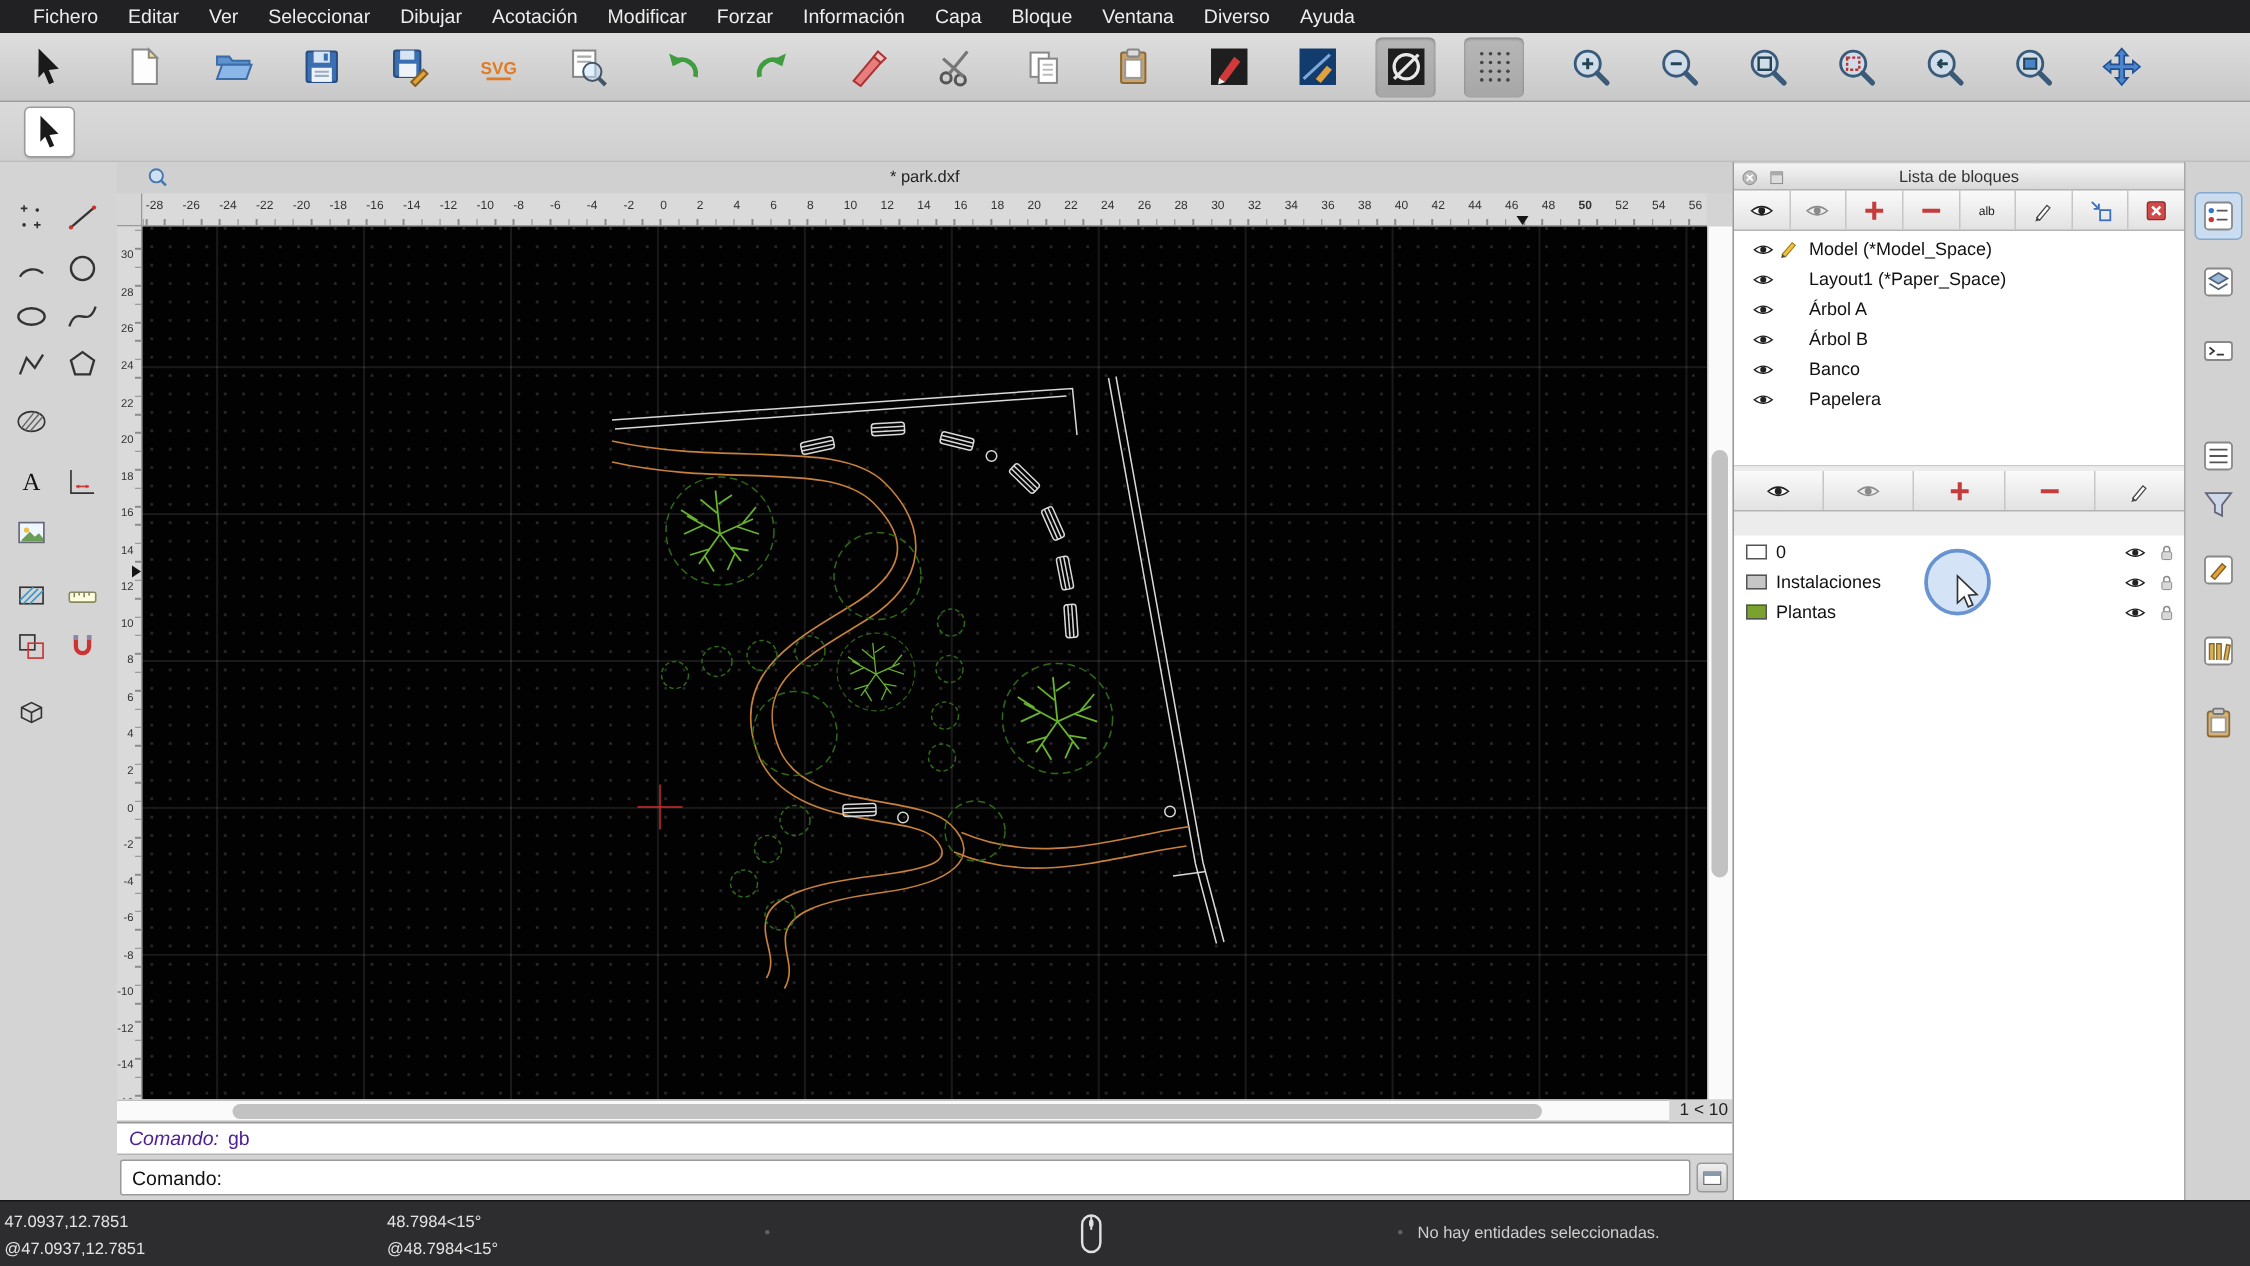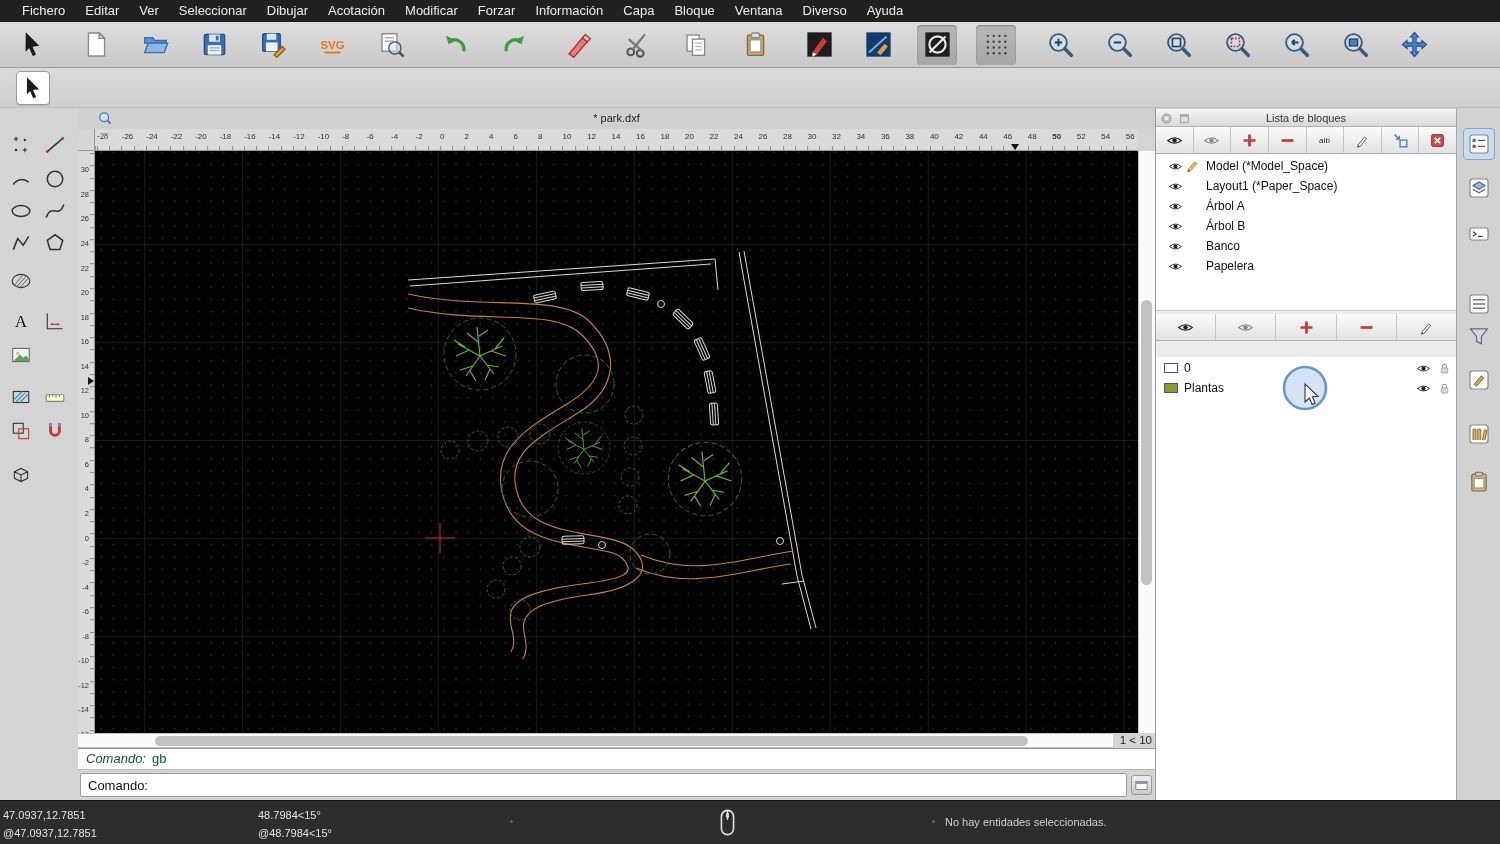--- a/index.html
+++ b/index.html
@@ -47,21 +47,21 @@
   .st-bound{stroke:var(--boundary,#d9d9d9);fill:none;stroke-width:1;}
   .st-path{stroke:var(--paths,#c8813a);fill:none;stroke-width:1.1;}
   .st-plant{stroke:var(--plants,#2e6b15);fill:none;stroke-width:1;}
   .st-branch{stroke:var(--plant-branches,#66b32c);fill:none;stroke-width:1.2;}
   .st-cross{stroke:var(--crosshair,#d22b2b);stroke-width:1;}
   .vscroll{position:absolute;top:43px;right:0;width:17px;height:582px;background:#fafafa;border-left:1px solid #c0c0c0;}
   .vthumb{position:absolute;left:2px;top:149px;width:11px;height:285px;border-radius:6px;background:#c2c2c2;}
   .hscroll{position:absolute;top:625px;left:0;width:1035px;height:15px;background:#fafafa;border-top:1px solid #c0c0c0;border-bottom:1px solid #c0c0c0;}
   .hthumb{position:absolute;top:2px;left:77px;width:873px;height:10px;border-radius:5px;background:#c2c2c2;}
   .scroll-info{position:absolute;top:625px;right:0;width:42px;height:15px;font-size:11.5px;color:#222;text-align:right;padding-right:3px;line-height:15px;background:#d4d4d4;}
-  .cmd-history{position:absolute;top:640px;left:0;right:0;height:22px;background:#fff;border-top:1px solid #999;border-bottom:1px solid #b5b5b5;font-size:13px;line-height:20px;padding-left:8px;color:#14532d;}
+  .cmd-history{position:absolute;top:640px;left:0;right:0;height:22px;background:#fff;border-top:1px solid #999;border-bottom:1px solid #b5b5b5;font-size:13px;line-height:20px;padding-left:8px;color:#4c1d95;}
   .cmd-history .lbl{font-style:italic;}
   .cmd-history .val{margin-left:6px;}
   .cmd-row{position:absolute;top:662px;left:0;right:0;height:30px;background:#d4d4d4;}
   .cmd-box{position:absolute;left:2px;top:3px;width:1047px;height:24px;background:#fff;border:1px solid #9a9a9a;border-radius:2px;font-size:13px;padding-left:7px;color:#111;display:flex;align-items:center;}
   .cmd-box input{border:none;outline:none;flex:1;font:inherit;background:transparent;margin-left:6px;}
   .cmd-btn{position:absolute;right:3px;top:5px;width:21px;height:20px;background:linear-gradient(#efefef,#cbcbcb);border:1px solid #999;border-radius:3px;display:flex;align-items:center;justify-content:center;}
 
   
   .panels{position:absolute;left:1155px;top:108px;width:301px;bottom:44px;background:#ececec;border-left:1px solid #9a9a9a;}
   .panel-header{height:19px;background:linear-gradient(#f5f5f5,#d8d8d8);border-bottom:1px solid #b3b3b3;border-top:1px solid #cfcfcf;position:relative;text-align:center;font-size:11px;color:#333;line-height:18px;}
@@ -420,21 +420,21 @@
       <span class="doc-icon"><svg width="16" height="16" viewBox="0 0 20 20" aria-hidden="true">
             <circle cx="9" cy="9" r="5.5" fill="#cfe0f2" stroke="#4878b0" stroke-width="1.6"></circle>
             <line x1="13" y1="13" x2="17" y2="17" stroke="#4878b0" stroke-width="2.2"></line>
           </svg></span>
       <span>* park.dxf</span>
     </div>
     <div class="ruler-corner"></div>
     <div class="ruler-top">
       <i class="rt-ticks"></i>
       <i class="marker-top" style="left:915.7px;"></i>
-    <span style="left: 2.24px; font-family: Liberation Serif, serif;">-28</span>
+    <span style="left: 2.24px;">-28</span>
         <span style="left: 26.73px;">-26</span>
         <span style="left: 51.22px;">-24</span>
         <span style="left: 75.71px;">-22</span>
         <span style="left: 100.2px;">-20</span>
         <span style="left: 124.69px;">-18</span>
         <span style="left: 149.18px;">-16</span>
         <span style="left: 173.67px;">-14</span>
         <span style="left: 198.16px;">-12</span>
         <span style="left: 222.65px;">-10</span>
         <span style="left: 247.14px;">-8</span>
@@ -771,20 +771,38 @@
             </span>
             <span class="li">
               <svg width="13" height="13" viewBox="0 0 20 20" aria-hidden="true">
                 <rect x="5" y="9" width="10" height="8" rx="1.5" fill="#d8d8d8" stroke="#8a8a8a"></rect>
                 <path d="M7 9 V6.5 a3 3 0 0 1 6 0 V9" fill="none" stroke="#8a8a8a" stroke-width="1.6"></path>
               </svg>
             </span>
           </span>
         </div>
         <div class="layer-row">
+          <span class="swatch" style="background:#c6c6c6"></span>
+          <span class="layer-name">Instalaciones</span>
+          <span class="layer-right">
+            <span class="li">
+              <svg width="15" height="15" viewBox="0 0 20 20" aria-hidden="true">
+                <path d="M2 10 Q10 3.5 18 10 Q10 16.5 2 10 Z" fill="#fff" stroke="#222" stroke-width="1.2"></path>
+                <circle cx="10" cy="10" r="2.7" fill="#222"></circle>
+              </svg>
+            </span>
+            <span class="li">
+              <svg width="13" height="13" viewBox="0 0 20 20" aria-hidden="true">
+                <rect x="5" y="9" width="10" height="8" rx="1.5" fill="#d8d8d8" stroke="#8a8a8a"></rect>
+                <path d="M7 9 V6.5 a3 3 0 0 1 6 0 V9" fill="none" stroke="#8a8a8a" stroke-width="1.6"></path>
+              </svg>
+            </span>
+          </span>
+        </div>
+        <div class="layer-row">
           <span class="swatch" style="background:#7aa22e"></span>
           <span class="layer-name">Plantas</span>
           <span class="layer-right">
             <span class="li">
               <svg width="15" height="15" viewBox="0 0 20 20" aria-hidden="true">
                 <path d="M2 10 Q10 3.5 18 10 Q10 16.5 2 10 Z" fill="#fff" stroke="#222" stroke-width="1.2"></path>
                 <circle cx="10" cy="10" r="2.7" fill="#222"></circle>
               </svg>
             </span>
             <span class="li">

